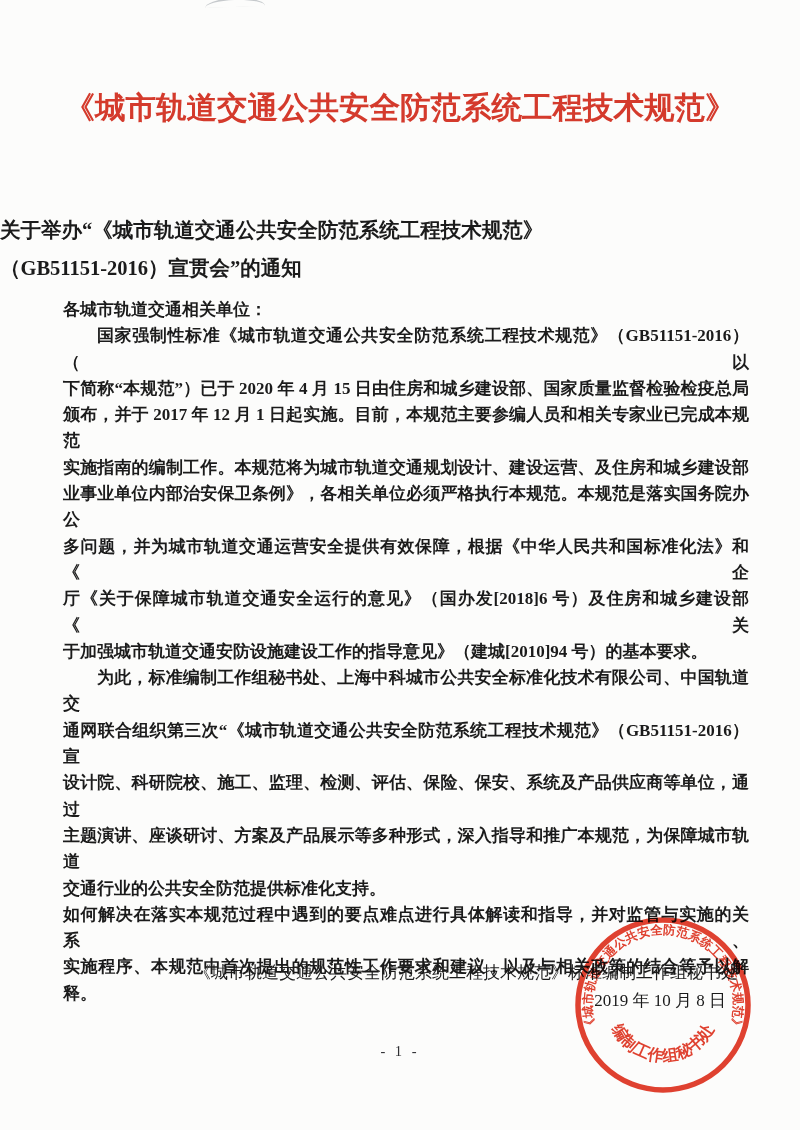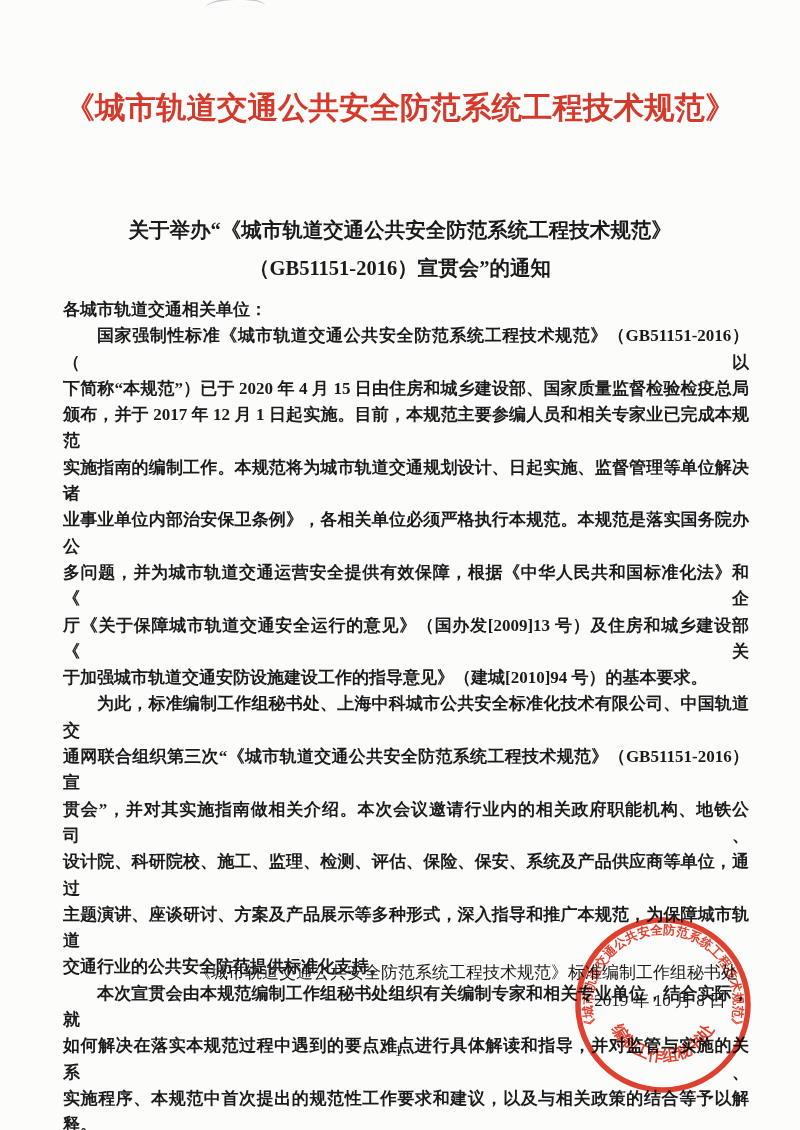--- a/index.html
+++ b/index.html
@@ -25,21 +25,21 @@
     font-size:30.5px;line-height:34px;font-weight:700;color:var(--red);
   }
   .lh2{
     position:absolute;top:130px;left:52px;width:710px;
     font-size:29px;line-height:33px;font-weight:700;color:var(--red);
     text-align:justify;text-align-last:justify;
     border-bottom:4px solid var(--red);padding-bottom:1px;
   }
   
   .doc-title{
-    position:absolute;top:212px;left:0;right:0;text-align:center;
+    position:absolute;top:212px;left:0;right:0;text-align:left;
     font-size:20.5px;line-height:37.5px;font-weight:700;
   }
   
   .body{
     position:absolute;top:297px;left:63px;width:686px;
     font-size:17px;line-height:26.3px;
   }
   .greeting{font-weight:700;}
   .bline{text-align:justify;text-align-last:justify;text-justify:inter-character;font-weight:bold;}
   .bline.first{text-indent:34px;}
@@ -74,32 +74,30 @@
     <div>关于举办“《城市轨道交通公共安全防范系统工程技术规范》</div>
     <div>（GB51151-2016）宣贯会”的通知</div>
   </div>
 
   <div class="body">
     <div class="greeting">各城市轨道交通相关单位：</div>
     <div>
         <div class="bline first">国家强制性标准《城市轨道交通公共安全防范系统工程技术规范》（GB51151-2016）（以</div>
         <div class="bline">下简称“本规范”）已于 2020 年 4 月 15 日由住房和城乡建设部、国家质量监督检验检疫总局</div>
         <div class="bline">颁布，并于 2017 年 12 月 1 日起实施。目前，本规范主要参编人员和相关专家业已完成本规范</div>
-        <div class="bline">实施指南的编制工作。本规范将为城市轨道交通规划设计、日起实施、监督管理等单位解决诸</div>
+        <div class="bline">实施指南的编制工作。本规范将为城市轨道交通规划设计、建设运营、及住房和城乡建设部</div>
         <div class="bline">业事业单位内部治安保卫条例》，各相关单位必须严格执行本规范。本规范是落实国务院办公</div>
         <div class="bline">多问题，并为城市轨道交通运营安全提供有效保障，根据《中华人民共和国标准化法》和《企</div>
-        <div class="bline">厅《关于保障城市轨道交通安全运行的意见》（国办发[2009]13 号）及住房和城乡建设部《关</div>
+        <div class="bline">厅《关于保障城市轨道交通安全运行的意见》（国办发[2018]6 号）及住房和城乡建设部《关</div>
         <div class="bline last">于加强城市轨道交通安防设施建设工作的指导意见》（建城[2010]94 号）的基本要求。</div>
         <div class="bline first">为此，标准编制工作组秘书处、上海中科城市公共安全标准化技术有限公司、中国轨道交</div>
         <div class="bline">通网联合组织第三次“<b>《城市轨道交通公共安全防范系统工程技术规范》（GB51151-2016）宣</b></div>
-        <div class="bline"><b>贯会”</b>，并对其实施指南做相关介绍。本次会议邀请行业内的相关政府职能机构、地铁公司、</div>
         <div class="bline">设计院、科研院校、施工、监理、检测、评估、保险、保安、系统及产品供应商等单位，通过</div>
         <div class="bline">主题演讲、座谈研讨、方案及产品展示等多种形式，深入指导和推广本规范，为保障城市轨道</div>
         <div class="bline last">交通行业的公共安全防范提供标准化支持。</div>
-        <div class="bline first">本次宣贯会由本规范编制工作组秘书处组织有关编制专家和相关专业单位，结合实际，就</div>
         <div class="bline">如何解决在落实本规范过程中遇到的要点难点进行具体解读和指导，并对监管与实施的关系、</div>
         <div class="bline last">实施程序、本规范中首次提出的规范性工作要求和建议，以及与相关政策的结合等予以解释。</div>
       </div>
 
   </div>
 
   <div class="signature">
     <div>《城市轨道交通公共安全防范系统工程技术规范》标准编制工作组秘书处</div>
     <div class="sig-date">2019 年 10 月 8 日</div>
   </div>

